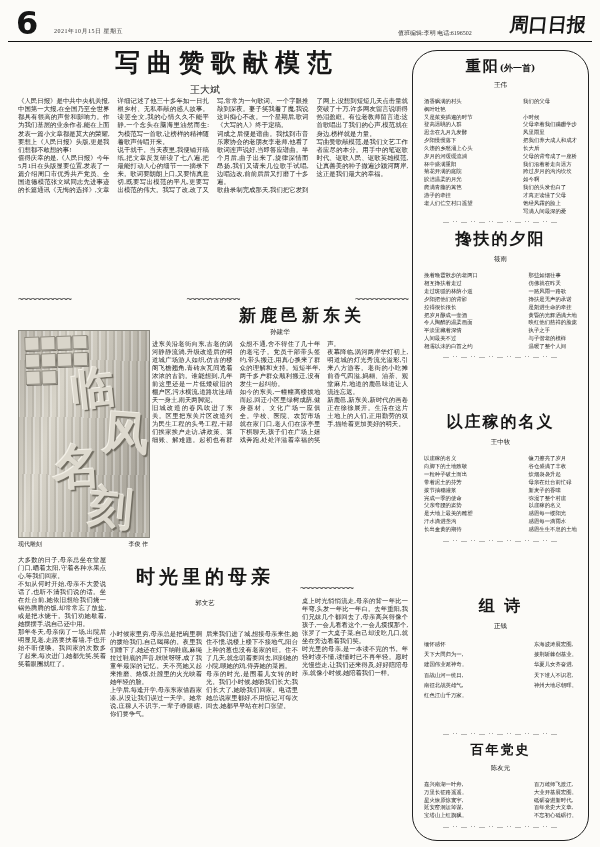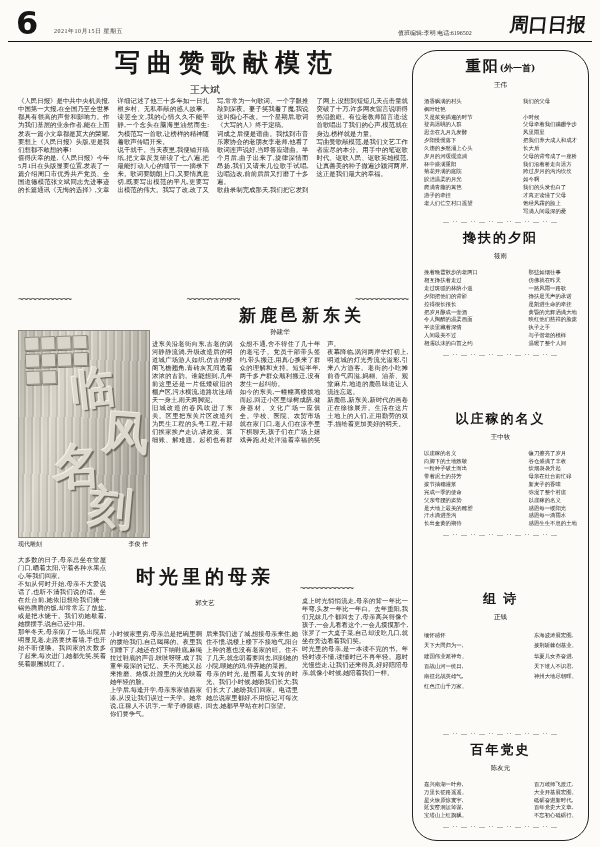--- a/index.html
+++ b/index.html
@@ -59,21 +59,21 @@
   .poembox{position:absolute;left:412px;top:50px;width:177px;height:791px;border:1.3px solid #222;border-radius:25px;
     display:flex;flex-direction:column;overflow:hidden;padding:6px 7px;box-sizing:border-box;}
   .psec{text-align:center;}
   .ptitle{font-weight:bold;font-family:"DejaVu Serif",serif;letter-spacing:2px;}
   .ptitle .suffix{font-size:9px;font-weight:bold;letter-spacing:0;}
   .pauthor{font-size:6.5px;margin-top:5px;color:#222;}
   .pcols{display:flex;justify-content:space-between;text-align:left;margin-top:8px;padding:0 4px;}
   .pcol{font-size:5.4px;line-height:1.45;white-space:pre-line;color:#1c1c1c;}
   .pdivider{text-align:center;font-size:6px;letter-spacing:1px;color:#222;margin:4px 0;flex:none;overflow:hidden;white-space:nowrap;}
   .s1{height:160px;} .s2{height:121px;} .s3{height:141px;margin-top:48px;} .s4{height:174px;margin-top:48px;} .s5{height:86px;} .s6{flex:1;}
-  .s1 .ptitle{font-size:15px;} .s2 .ptitle,.s3 .ptitle,.s4 .ptitle{font-size:13px;font-family:Liberation Serif, serif;} .s5 .ptitle,.s6 .ptitle{font-size:13px;}
+  .s1 .ptitle{font-size:15px;} .s2 .ptitle,.s3 .ptitle,.s4 .ptitle{font-size:16px;} .s5 .ptitle,.s6 .ptitle{font-size:13px;}
   .s4 .pcol{line-height:1.9;}
   .s6 .pcols{gap:6px;} .s6 .pcol{text-align:justify;}
 </style>
 </head>
 <body>
 
 <div class="page">
 
   <div class="pagenum">6</div>
   <div class="dateline">2021年10月15日 星期五</div>

